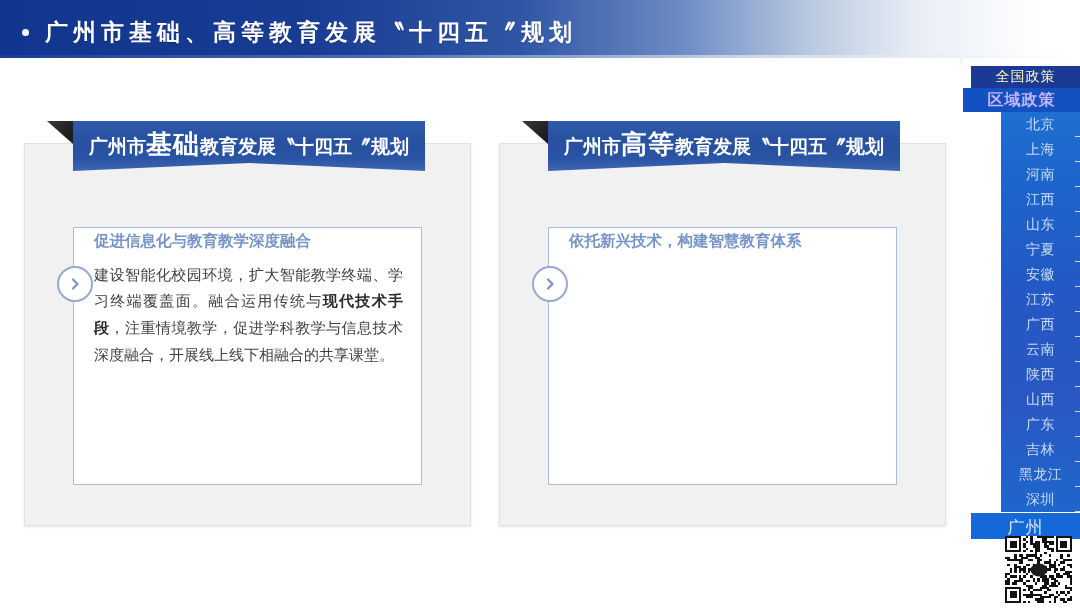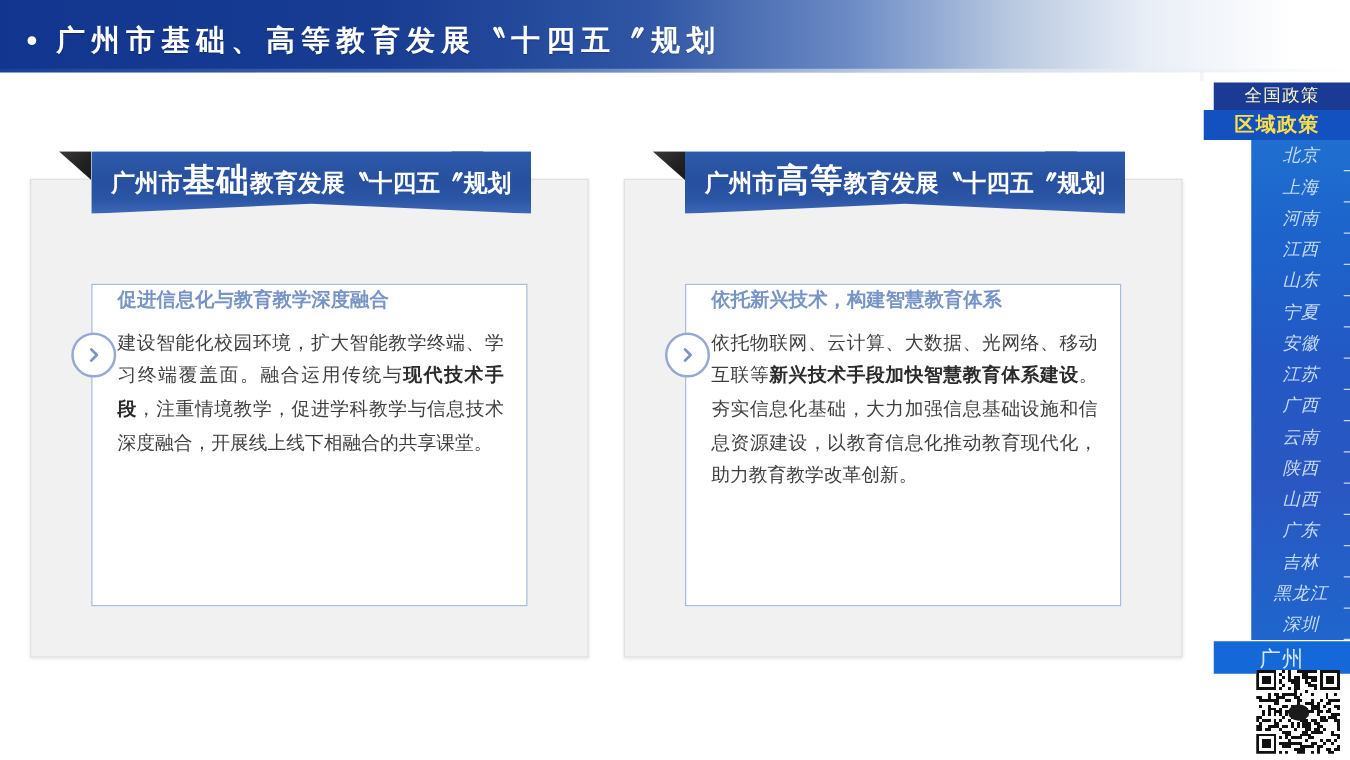--- a/index.html
+++ b/index.html
@@ -198,39 +198,38 @@
     position: absolute;
     left: 0; top: 30px;
     width: 117px;
     height: 24px;
     background: #1350c0;
     display: flex;
     align-items: center;
     justify-content: center;
   }
   .side-sub span {
-    color: #fde047;
+    color: #c4b5fd;
     font-size: 16px;
     font-weight: bold;
     letter-spacing: 1px;
   }
   .side-list {
     position: absolute;
     right: 0;
     top: 54px;
     width: 79px;
     background: linear-gradient(180deg, #1f6fd0 0%, #1d63cb 20%, #2458c4 45%, #2a57c2 70%, #1f66cc 100%);
   }
   .side-item {
     position: relative;
     height: 25px;
     display: flex;
     align-items: center;
     justify-content: center;
-    font-style: italic;
   }
   .side-item span {
     color: #c9dcf2;
     font-size: 14px;
     letter-spacing: 0.5px;
   }
   .side-item::after {
     content: "";
     position: absolute;
     right: 0;
@@ -319,21 +318,20 @@
     </div>
 
     <div class="chevron">
       <svg width="14" height="14" viewBox="0 0 14 14" aria-hidden="true">
         <polyline points="5,2.5 9.5,7 5,11.5" fill="none" stroke="#7b92c9" stroke-width="2.2" stroke-linecap="round" stroke-linejoin="round"></polyline>
       </svg>
     </div>
 
     <div class="panel">
       <div class="panel-heading">依托新兴技术，构建智慧教育体系</div>
-      <div class="panel-body"><span>依托物联网、云计算、大数据、光网络、移动互联等</span><b>新兴技术手段加快智慧教育体系建设</b><span>。夯实信息化基础，大力加强信息基础设施和信息资源建设，以教育信息化推动教育现代化，助力教育教学改革创新。</span></div>
     </div>
   </div>
 
 </div>
 
 <div class="sidebar">
   <div class="side-top">
     <span>全国政策</span>
   </div>
   <div class="side-sub">

